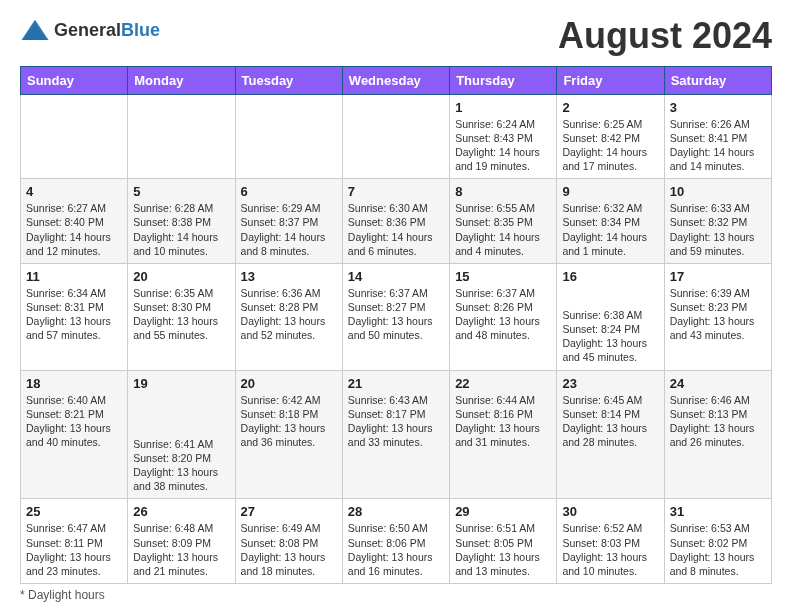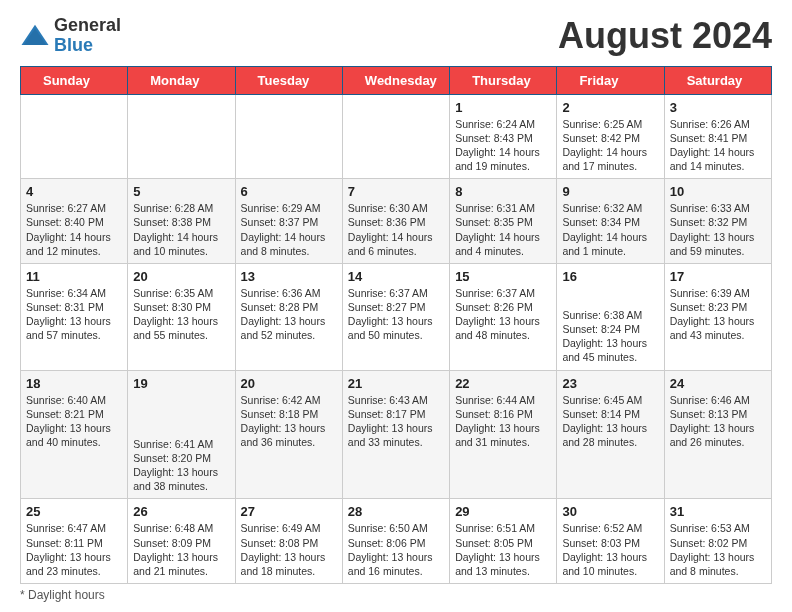--- a/index.html
+++ b/index.html
@@ -16,22 +16,23 @@
       align-items: flex-start;
       margin-bottom: 10px;
     }
     .logo {
       display: flex;
       align-items: center;
       gap: 4px;
     }
     .logo-text {
       display: flex;
-      flex-direction: column;
+      flex-direction: row;
       line-height: 1.1;
+      text-align: center;
     }
     .logo-general {
       font-size: 18px;
       font-weight: bold;
       color: #333;
     }
     .logo-blue {
       font-size: 18px;
       font-weight: bold;
       color: #2a7ab7;
@@ -51,26 +52,26 @@
     .location {
       font-size: 15px;
       color: #555;
     }
     table {
       width: 100%;
       border-collapse: collapse;
       table-layout: fixed;
     }
     thead th {
-      background-color: #ef4444;
+      background-color: #8b5cf6;
       color: #fff;
       font-size: 13px;
       font-weight: bold;
       text-align: left;
-      padding: 6px 22px;
+      padding: 6px 6px;
       border: 1px solid #1a5a8a;
     }
     tbody td {
       border: 1px solid #ccc;
       vertical-align: top;
       padding: 5px 5px;
       font-size: 11px;
       color: #222;
       height: 80px;
       background: #fff;
@@ -182,21 +183,21 @@
         </td>
         <td>
           <span class="day-number">7</span>
           <div class="day-info" style="white-space: pre-line;">Sunrise: 6:30 AM
 Sunset: 8:36 PM
 Daylight: 14 hours
 and 6 minutes.</div>
         </td>
         <td>
           <span class="day-number">8</span>
-          <div class="day-info" style="white-space: pre-line;">Sunrise: 6:31 AM
+          <div class="day-info" style="white-space: pre-line;">Sunrise: 6:55 AM
 Sunset: 8:35 PM
 Daylight: 14 hours
 and 4 minutes.</div>
         </td>
         <td>
           <span class="day-number">9</span>
           <div class="day-info" style="white-space: pre-line;">Sunrise: 6:32 AM
 Sunset: 8:34 PM
 Daylight: 14 hours
 and 1 minute.</div>

